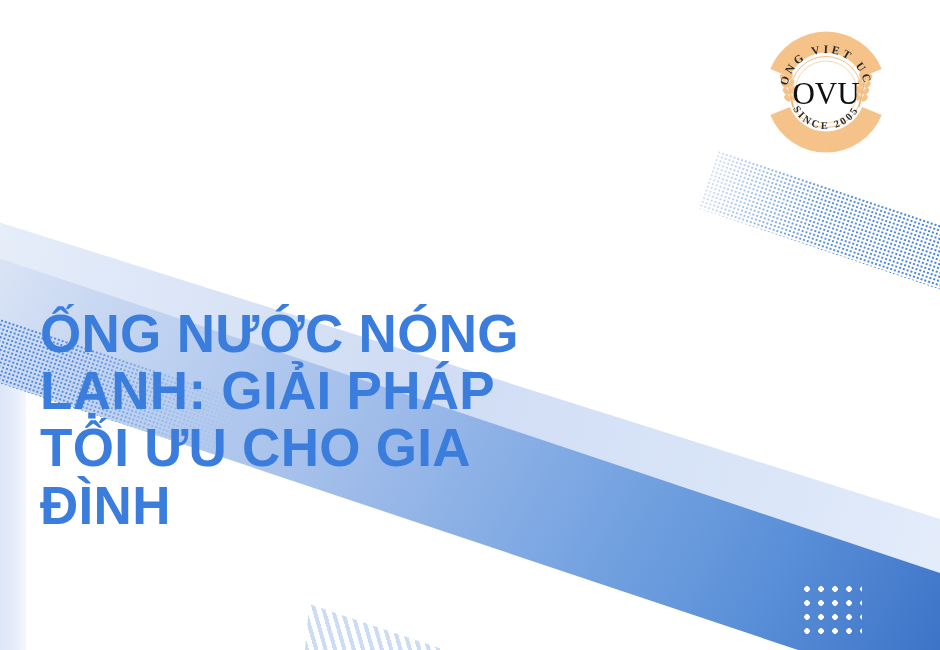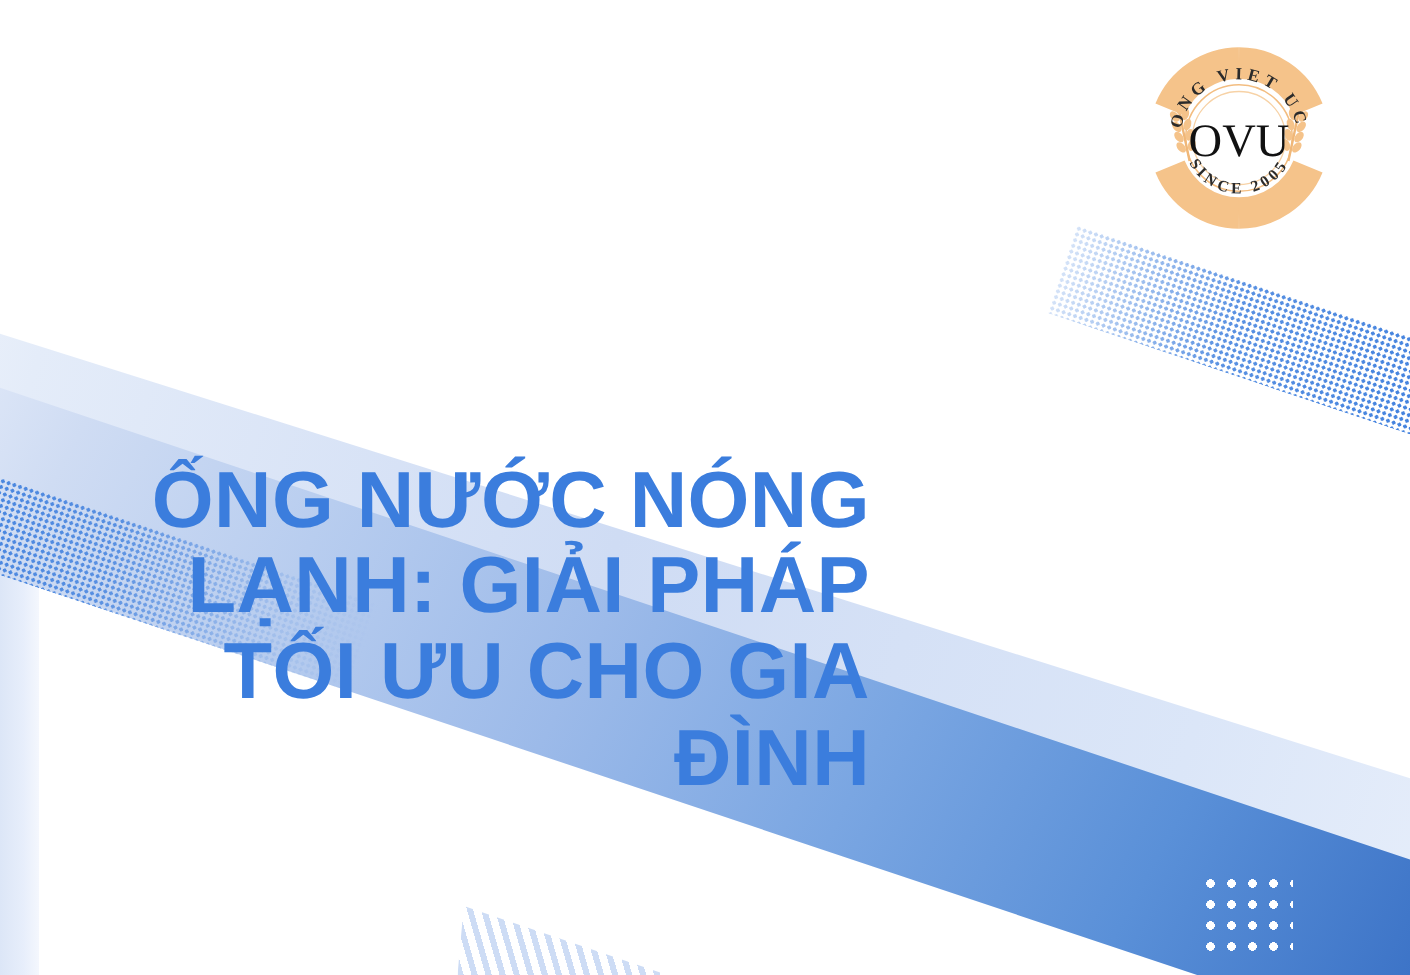--- a/index.html
+++ b/index.html
@@ -151,21 +151,20 @@
     width: 540px;
     margin: 0;
     color: #3b7ddd;
     font-family: "Liberation Sans", sans-serif;
     font-weight: bold;
     font-size: 53px;
     line-height: 1.08;
     letter-spacing: 0.3px;
     text-transform: uppercase;
     white-space: pre-line;
-    text-align: right;
   }
 </style>
 </head>
 <body>
 
 <div id="slide">
 
   <div class="left-edge-band"></div>
   <div class="pale-diagonal"></div>
   <div class="main-diagonal"></div>

